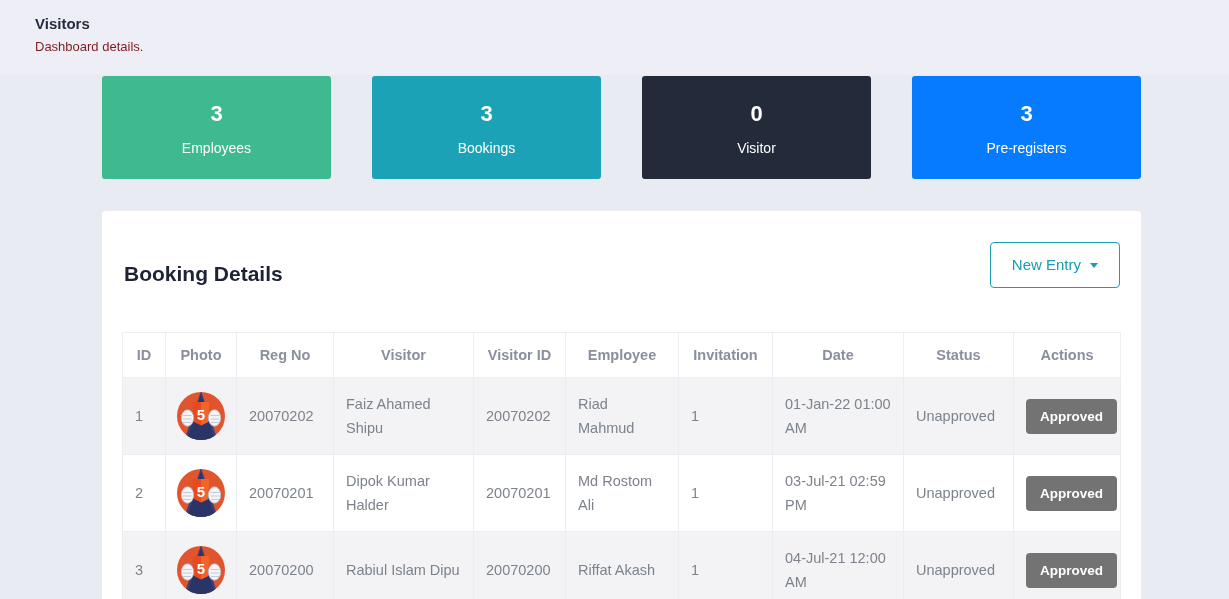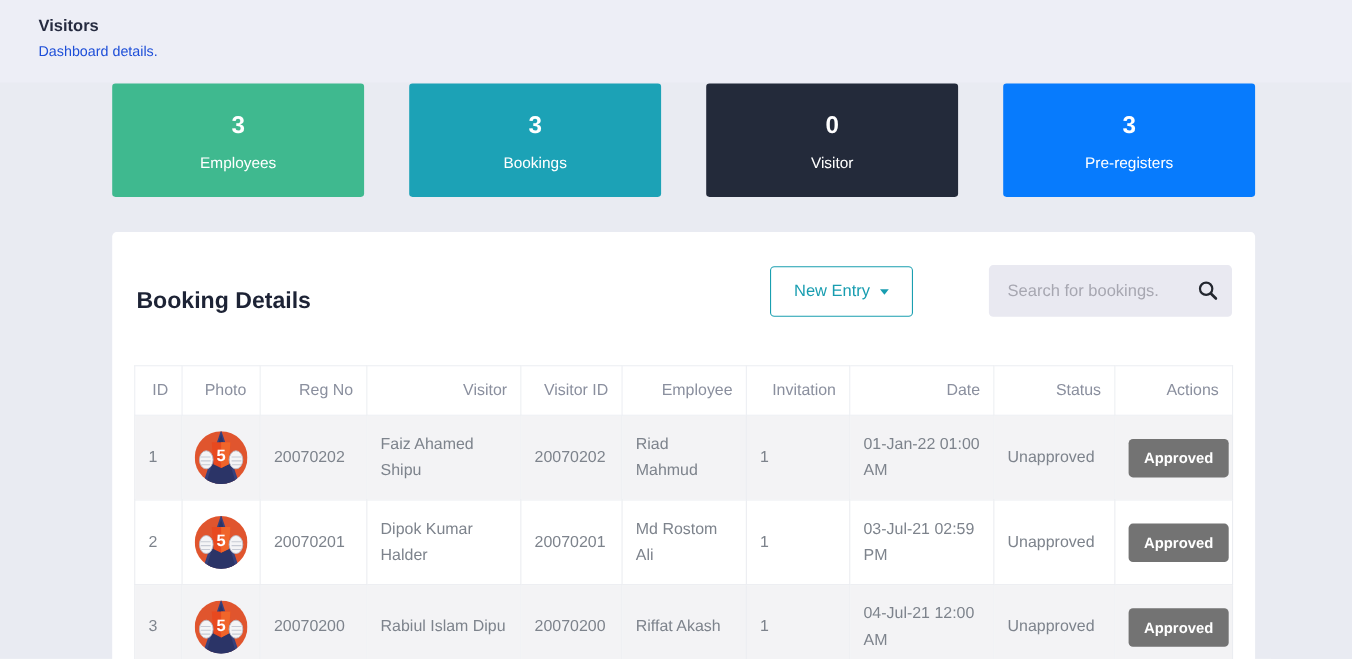--- a/index.html
+++ b/index.html
@@ -6,21 +6,21 @@
   html,body { margin:0; padding:0; }
   body {
     width:1229px; height:599px; overflow:hidden;
     background:#e9ebf2;
     font-family:"Liberation Sans", sans-serif;
     -webkit-font-smoothing:antialiased;
   }
   
   .topbar { height:75px; background:#edeef6; padding:15px 0 0 35px; }
   .topbar h1 { margin:0; font-size:15px; font-weight:bold; color:#262b40; }
-  .topbar p  { margin:7px 0 0; font-size:13px; color:#1d4ed8; }
+  .topbar p  { margin:7px 0 0; font-size:13px; color:#7f1d1d; }
 
   .container { width:1039px; margin-left:102px; }
 
   
   .stats { display:flex; gap:41px; margin-top:1px; }
   .stat-card {
     flex:1; height:103px; border-radius:3px; color:#fff;
     display:flex; flex-direction:column; align-items:center; justify-content:center;
     gap:16px; padding-top:2px;
   }
@@ -51,21 +51,21 @@
   .search input {
     width:100%; height:100%; border:none; outline:none; background:transparent;
     padding:0 40px 0 17px; font-size:15px; color:#555a63; font-family:inherit;
   }
   .search input::placeholder { color:#a7a7b1; }
   .search .mag { position:absolute; right:13px; top:14px; }
 
   
   table { width:998px; margin-top:44px; border-collapse:collapse; table-layout:fixed; }
   th {
-    text-align:right; font-size:14.5px; font-weight:normal; color:#8a8f9e;
+    text-align:center; font-size:14.5px; font-weight:bold; color:#8a8f9e;
     padding:14px 12px; background:#fff;
     border:1px solid #edeff3;
   }
   td {
     font-size:14.5px; color:#7d838c; padding:14px 12px;
     border:1px solid #ebedf1; vertical-align:middle; line-height:24px;
     overflow:hidden;
   }
   tbody tr:nth-child(odd) { background:#f3f3f5; }
   .c-photo-cell { padding:8px 11px; }
@@ -105,27 +105,20 @@
   </div>
 
   <div class="panel">
     <div class="panel-head">
       <h2>Booking Details</h2>
       <div class="tools">
         <button class="btn-new-entry">
           <span>New Entry</span>
           <span class="caret"></span>
         </button>
-        <div class="search">
-          <input type="text" placeholder="Search for bookings." style="">
-          <svg class="mag" width="18" height="18" viewBox="0 0 18 18">
-            <circle cx="7.5" cy="7.5" r="5.6" fill="none" stroke="#23272f" stroke-width="2"></circle>
-            <line x1="12" y1="12" x2="16.4" y2="16.4" stroke="#23272f" stroke-width="2.4" stroke-linecap="round"></line>
-          </svg>
-        </div>
       </div>
     </div>
 
     <table>
       <colgroup>
         <col style="width:43px">
           <col style="width:71px">
           <col style="width:97px">
         <col style="width:140px">
           <col style="width:92px">

